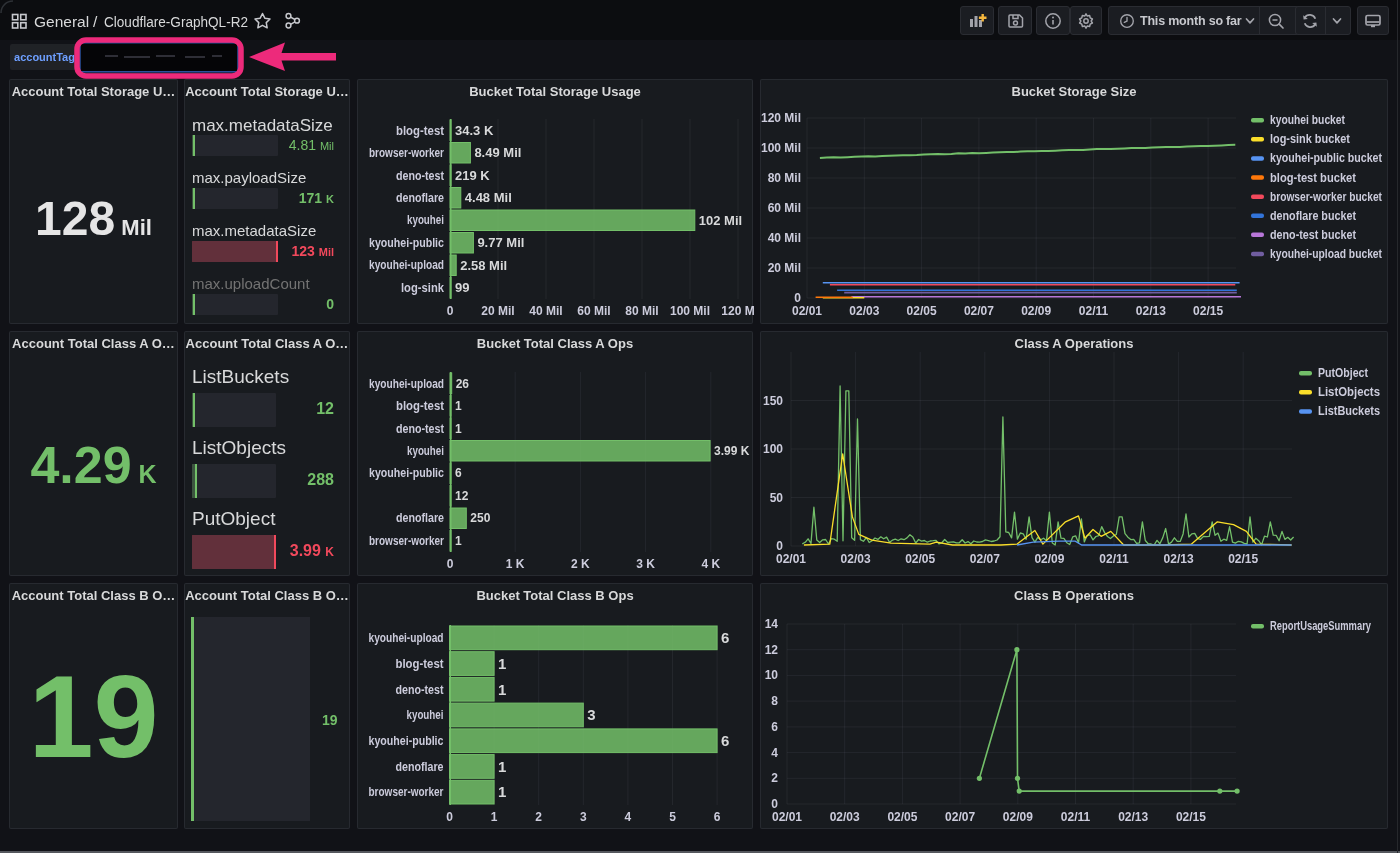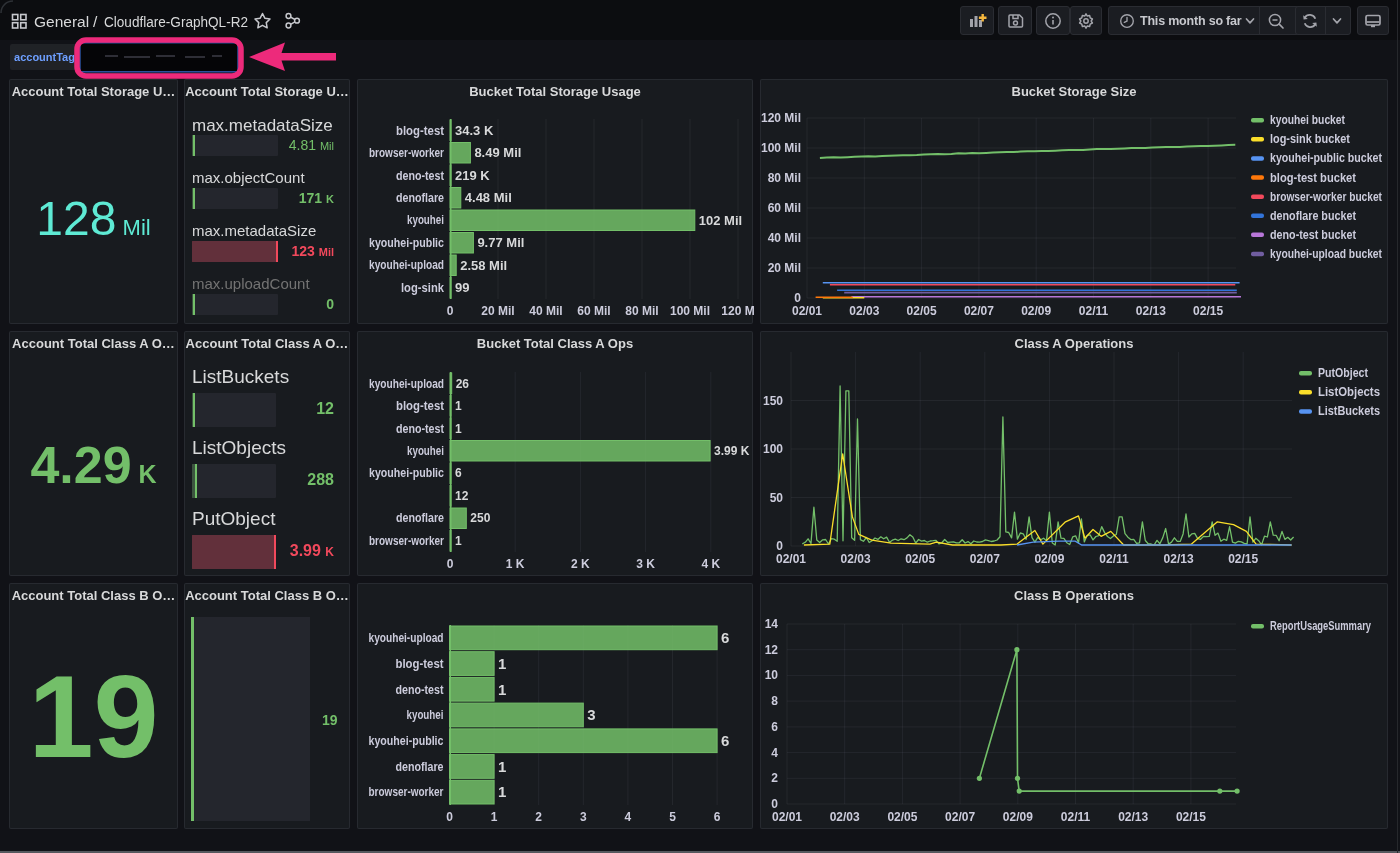--- a/index.html
+++ b/index.html
@@ -115,32 +115,32 @@
   <line x1="156" y1="20" x2="175" y2="20"></line>
       <line x1="185" y1="21" x2="205" y2="21"></line>
       <line x1="212" y1="20" x2="222" y2="20"></line>
  </g>
  <rect x="77" y="4" width="164" height="36" rx="9" fill="none" stroke="#ED2A7B" stroke-width="5.5"></rect>
  <path d="M249 21 L285 6.5 L281.5 17 L336 17 L336 24.5 L281.5 24.5 L285 35 Z" fill="#ED2A7B"></path>
 </svg>
 <div class="panel" style="left:9px;top:79px;width:169px;height:245px">
     <div class="ptitle">Account Total Storage U…</div>
     <div class="statwrap" style="transform:translateY(4px)">
-      <span style="color:#5eead4;font-size:48px;font-weight:400">128<span style="font-size:22px"> Mil</span></span>
+      <span style="color:#e5e5e5;font-size:48px;font-weight:700">128<span style="font-size:22px"> Mil</span></span>
     </div>
   </div>
 <div class="panel" style="left:184px;top:79px;width:166px;height:245px">
     <div class="ptitle">Account Total Storage U…</div>
     <div style="position:absolute;left:7px;top:36px;font-size:17px;color:#D8D9DA">max.metadataSize</div>
     <div style="position:absolute;left:7px;top:55px;width:86px;height:21px;background:#24262D;border-radius:1px">
       <div style="position:absolute;left:0;top:0;width:3.4px;height:100%;background:rgba(115,191,105,0.3)"></div>
       <div style="position:absolute;left:0.9px;top:0;width:2.5px;height:100%;background:#73BF69"></div>
     </div>
     <div style="position:absolute;right:15px;top:57px;font-size:14px;font-weight:400;color:#73BF69">4.81 <span style="font-size:11px">Mil</span></div>
-    <div style="position:absolute;left:7px;top:89px;font-size:15px;color:#D8D9DA">max.objectCount</div>
+    <div style="position:absolute;left:7px;top:89px;font-size:15px;color:#D8D9DA">max.payloadSize</div>
     <div style="position:absolute;left:7px;top:108px;width:86px;height:21px;background:#24262D;border-radius:1px">
       <div style="position:absolute;left:0;top:0;width:3px;height:100%;background:rgba(115,191,105,0.3)"></div>
       <div style="position:absolute;left:0.5px;top:0;width:2.5px;height:100%;background:#73BF69"></div>
     </div>
     <div style="position:absolute;right:15px;top:110px;font-size:14px;font-weight:700;color:#73BF69">171 <span style="font-size:11px">K</span></div>
     <div style="position:absolute;left:7px;top:142px;font-size:15px;color:#D8D9DA">max.metadataSize</div>
     <div style="position:absolute;left:7px;top:161px;width:86px;height:21px;background:#24262D;border-radius:1px">
       <div style="position:absolute;left:0;top:0;width:100%;height:100%;background:rgba(242,73,92,0.3)"></div>
       <div style="position:absolute;right:0;top:0;width:2.5px;height:100%;background:#F2495C"></div>
     </div>
@@ -366,20 +366,21 @@
     </div>
   </div>
 <div class="panel" style="left:184px;top:583px;width:166px;height:246px">
     <div class="ptitle">Account Total Class B O…</div>
     <div style="position:absolute;left:6px;top:33px;width:119px;height:204px;background:#24262D">
       <div style="position:absolute;left:0;top:0;width:2.5px;height:100%;background:#73BF69"></div>
     </div>
     <div style="position:absolute;left:137px;top:128px;font-size:14px;font-weight:700;color:#73BF69">19</div>
   </div>
 <div class="panel" style="left:357px;top:583px;width:396px;height:246px">
+    <div class="ptitle">Bucket Total Class B Ops</div>
     <svg width="396" height="246" viewBox="0 0 396 246" style="position:absolute;left:0;top:0">
       <line x1="91.5" y1="41" x2="91.5" y2="221" stroke="rgba(204,204,220,0.07)" stroke-width="1"></line>
       <line x1="136.1" y1="41" x2="136.1" y2="221" stroke="rgba(204,204,220,0.07)" stroke-width="1"></line>
       <line x1="180.7" y1="41" x2="180.7" y2="221" stroke="rgba(204,204,220,0.07)" stroke-width="1"></line>
       <line x1="225.3" y1="41" x2="225.3" y2="221" stroke="rgba(204,204,220,0.07)" stroke-width="1"></line>
       <line x1="269.9" y1="41" x2="269.9" y2="221" stroke="rgba(204,204,220,0.07)" stroke-width="1"></line>
       <line x1="314.5" y1="41" x2="314.5" y2="221" stroke="rgba(204,204,220,0.07)" stroke-width="1"></line>
       <line x1="359.1" y1="41" x2="359.1" y2="221" stroke="rgba(204,204,220,0.07)" stroke-width="1"></line>
       <rect x="91.5" y="42.0" width="267.6" height="23.7" fill="rgba(115,191,105,0.85)" stroke="#73BF69" stroke-width="1"></rect>
       <text x="85.5" y="58.1" text-anchor="end" font-size="12" font-weight="700" textLength="75" lengthAdjust="spacingAndGlyphs" fill="#CCCCDC">kyouhei-upload</text>

